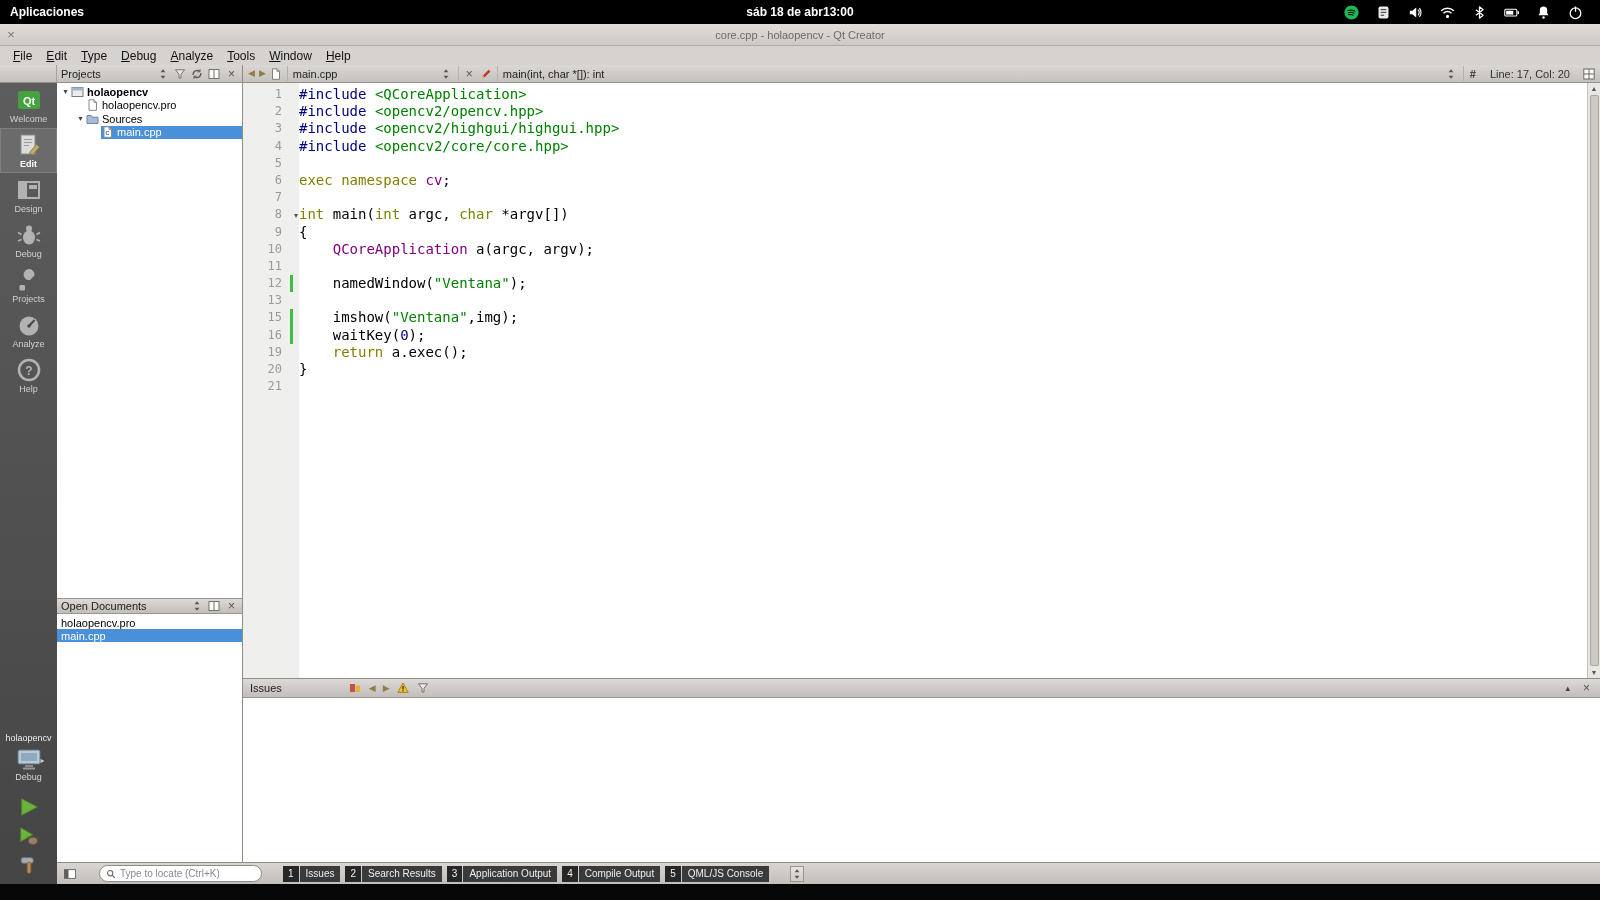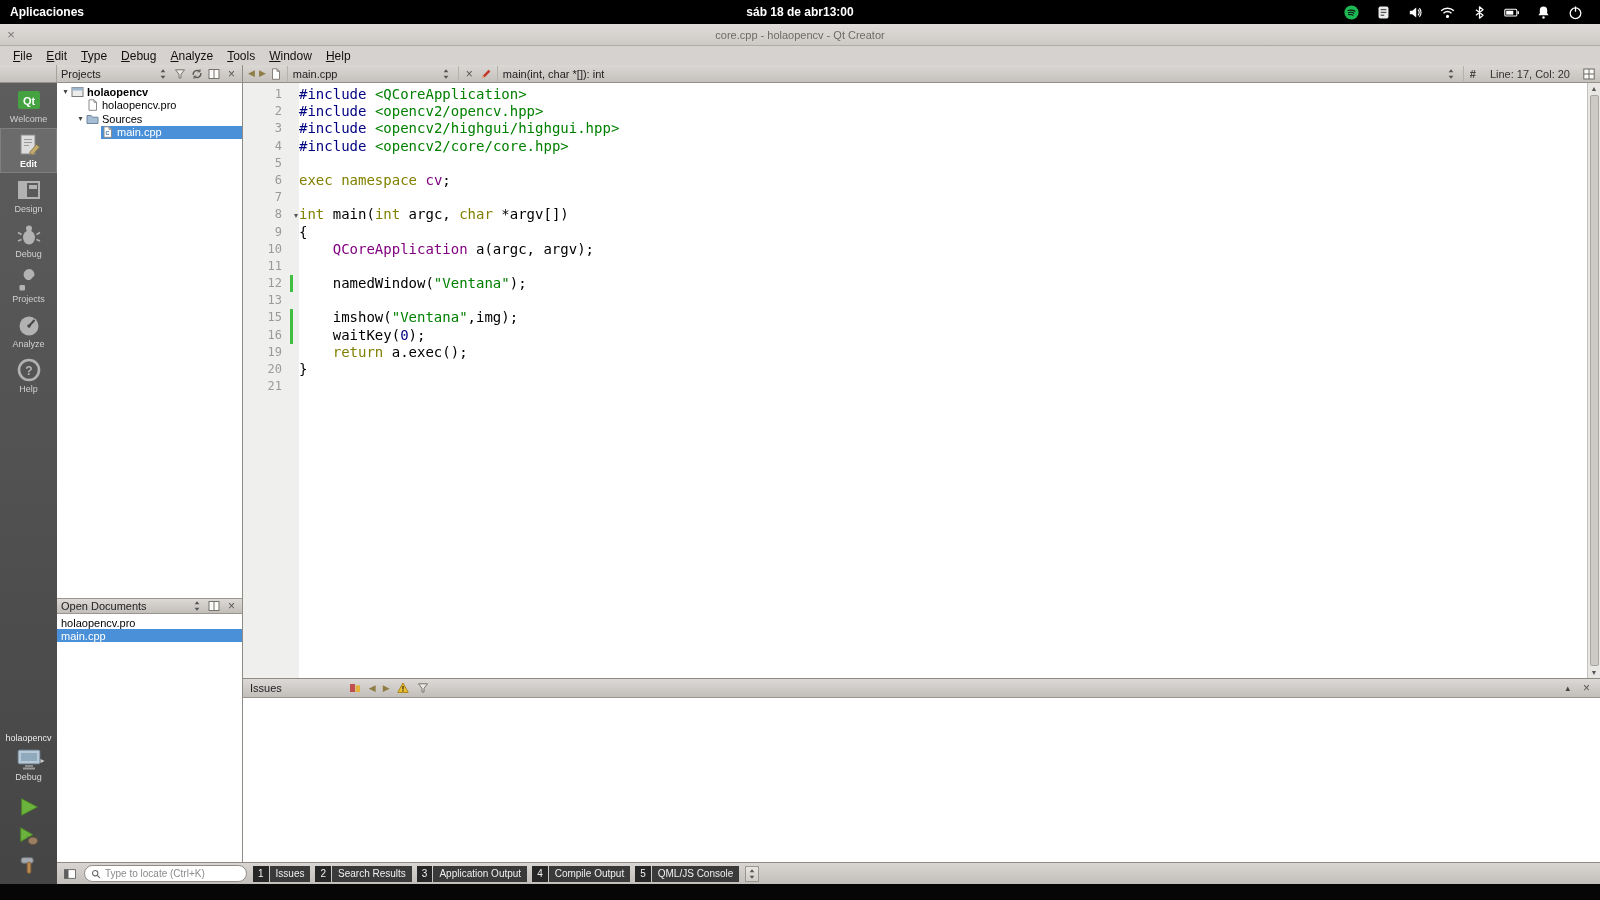--- a/index.html
+++ b/index.html
@@ -96,21 +96,21 @@
   .sarrow{font-size:7px;color:#555;height:11px;display:flex;align-items:center}
   .vthumb{flex:1;width:9px;background:#cdc9c4;border:1px solid #a9a5a0;border-radius:2px;margin:1px 0}
 
   
   .issues-header{height:19px;flex:none;background:linear-gradient(#dcd9d6,#c2beba);border-top:1px solid #8f8b85;display:flex;align-items:center;font-size:11px;padding:0 7px;gap:7px}
   .issues-header .ititle{color:#222;margin-right:60px}
   .ih-right{margin-left:auto;display:flex;gap:10px;align-items:center}
   .issues-body{flex:1;background:#fff;border-top:1px solid #9a968f}
 
   
-  .statusbar{height:22px;flex:none;background:linear-gradient(#d8d5d2,#c2beba);border-top:1px solid #8f8b85;display:flex;align-items:center;padding:0 5px;gap:6px;font-size:11px}
+  .statusbar{height:22px;flex:none;background:linear-gradient(#d8d5d2,#c2beba);border-top:1px solid #8f8b85;display:flex;align-items:center;padding:0 5px;gap:21px;font-size:11px}
   .locator{width:163px;height:17px;background:#fff;border:1px solid #8f8b85;border-radius:9px;display:flex;align-items:center;padding:0 6px;gap:4px;flex:none}
   .locator svg{width:10px;height:10px;flex:none}
   .locator input{border:none;outline:none;font-size:10px;width:100%;color:#333;background:transparent;font-family:"Liberation Sans",sans-serif}
   .locator input::placeholder{color:#8a8a8a}
   .panes{display:flex;gap:5px;align-items:center}
   .panebtn{display:flex;height:16px}
   .panenum{background:#262626;color:#f0f0f0;padding:0 5px;display:flex;align-items:center;font-size:10px;margin-right:1px}
   .panelabel{background:#3a3a3a;color:#f0f0f0;padding:0 6px;display:flex;align-items:center;font-size:10px;white-space:nowrap}
   .spinnerbtn{width:14px;height:16px;border:1px solid #9a968f;background:linear-gradient(#e8e5e2,#cfcbc7);display:flex;align-items:center;justify-content:center}
   .spinnerbtn svg{width:8px;height:12px}

